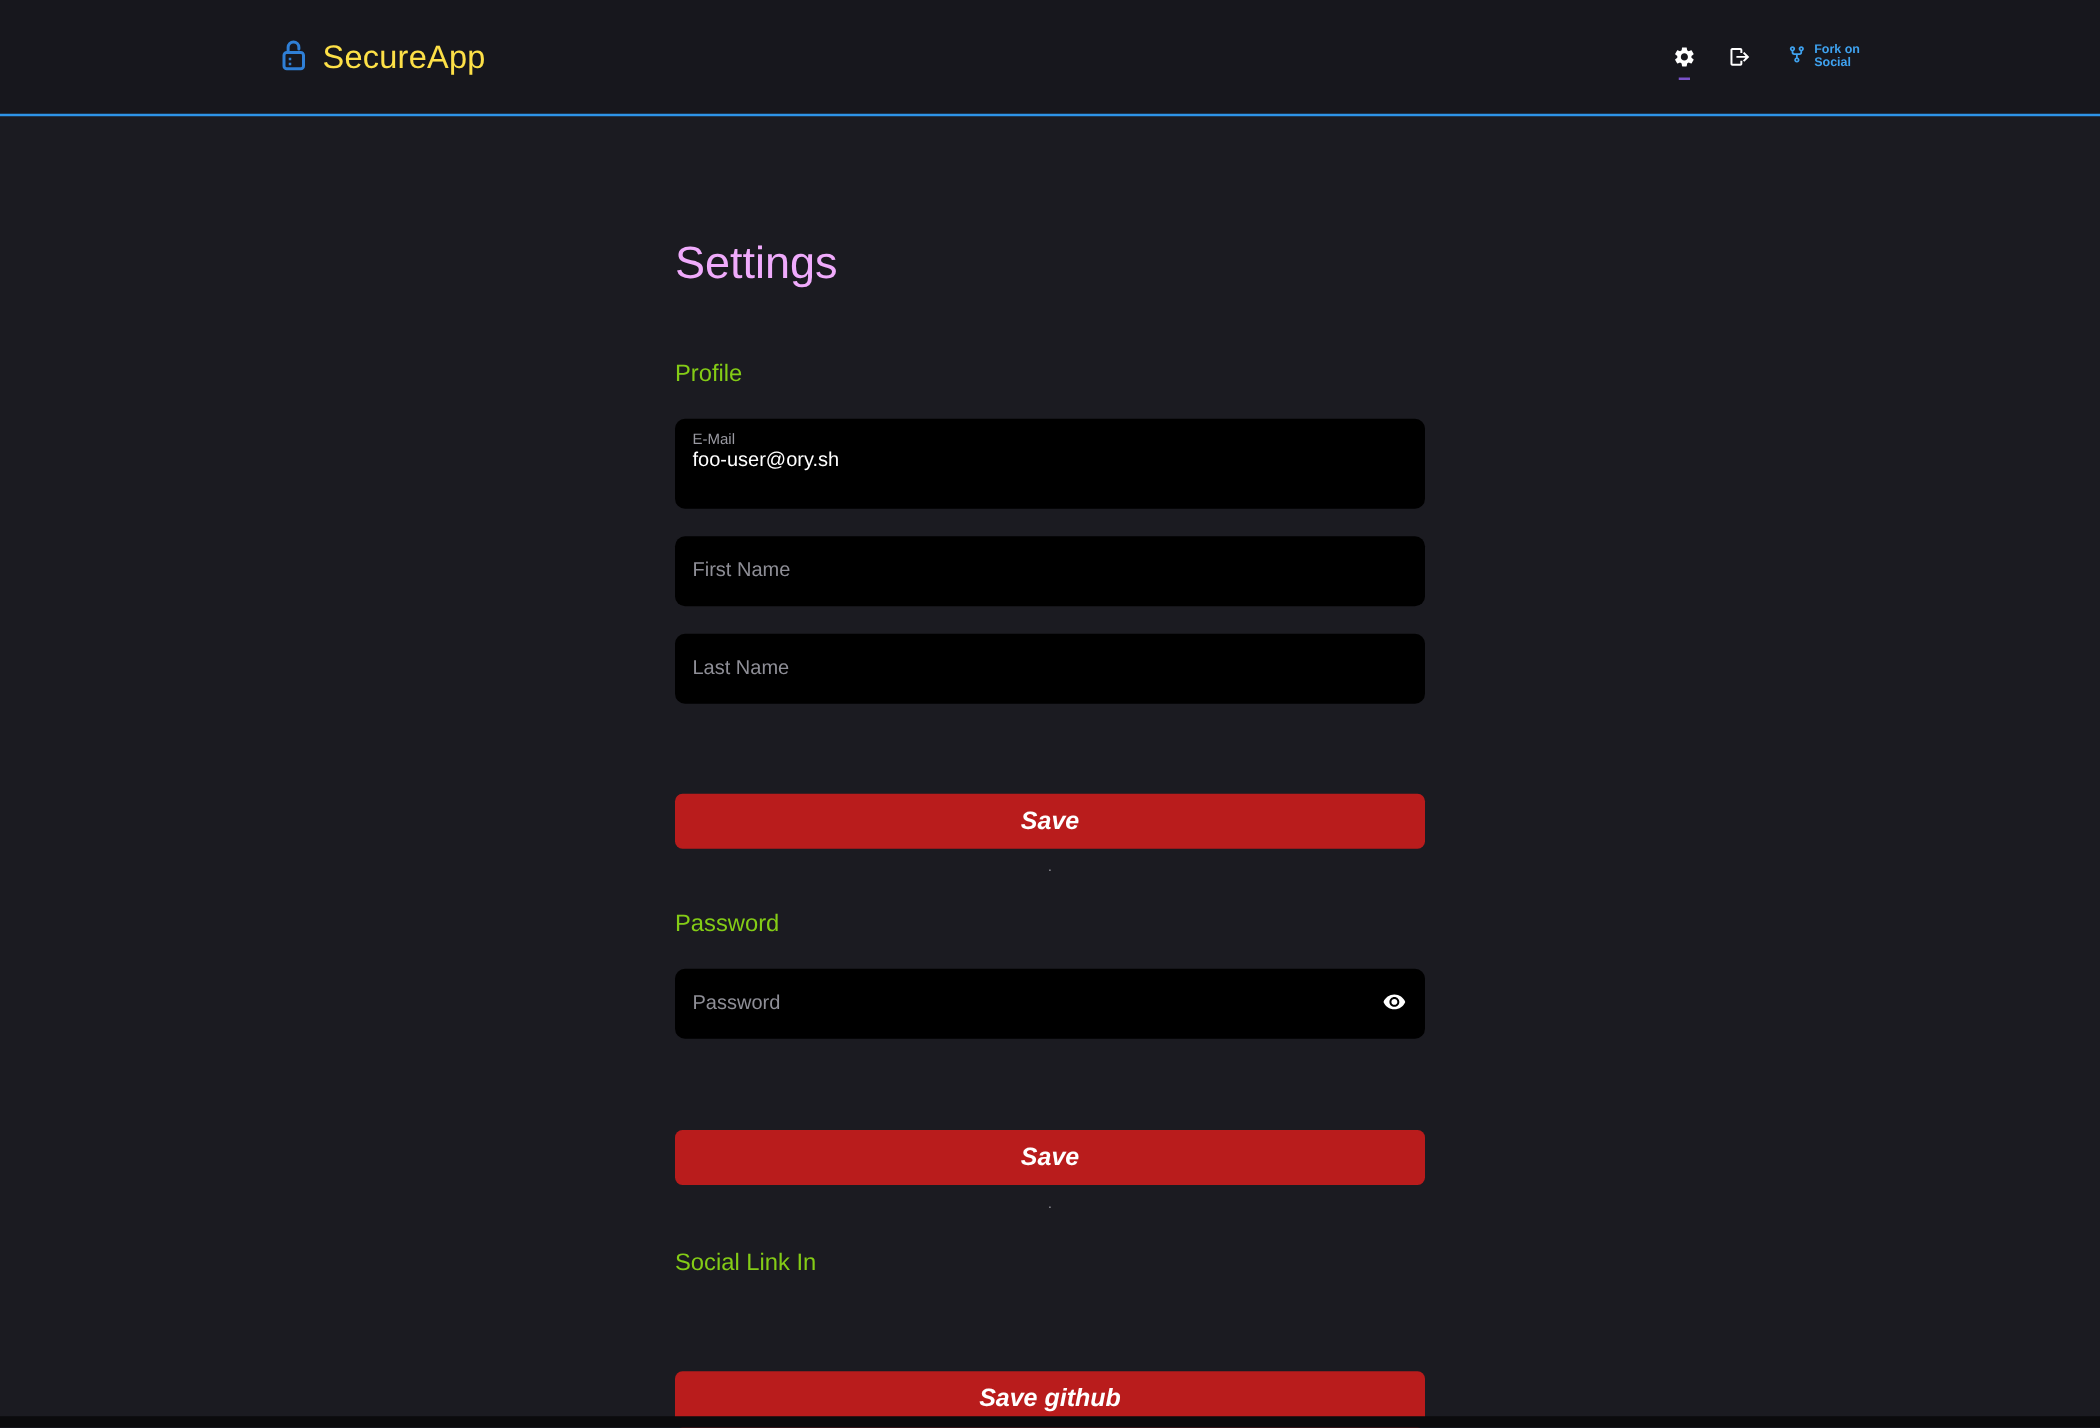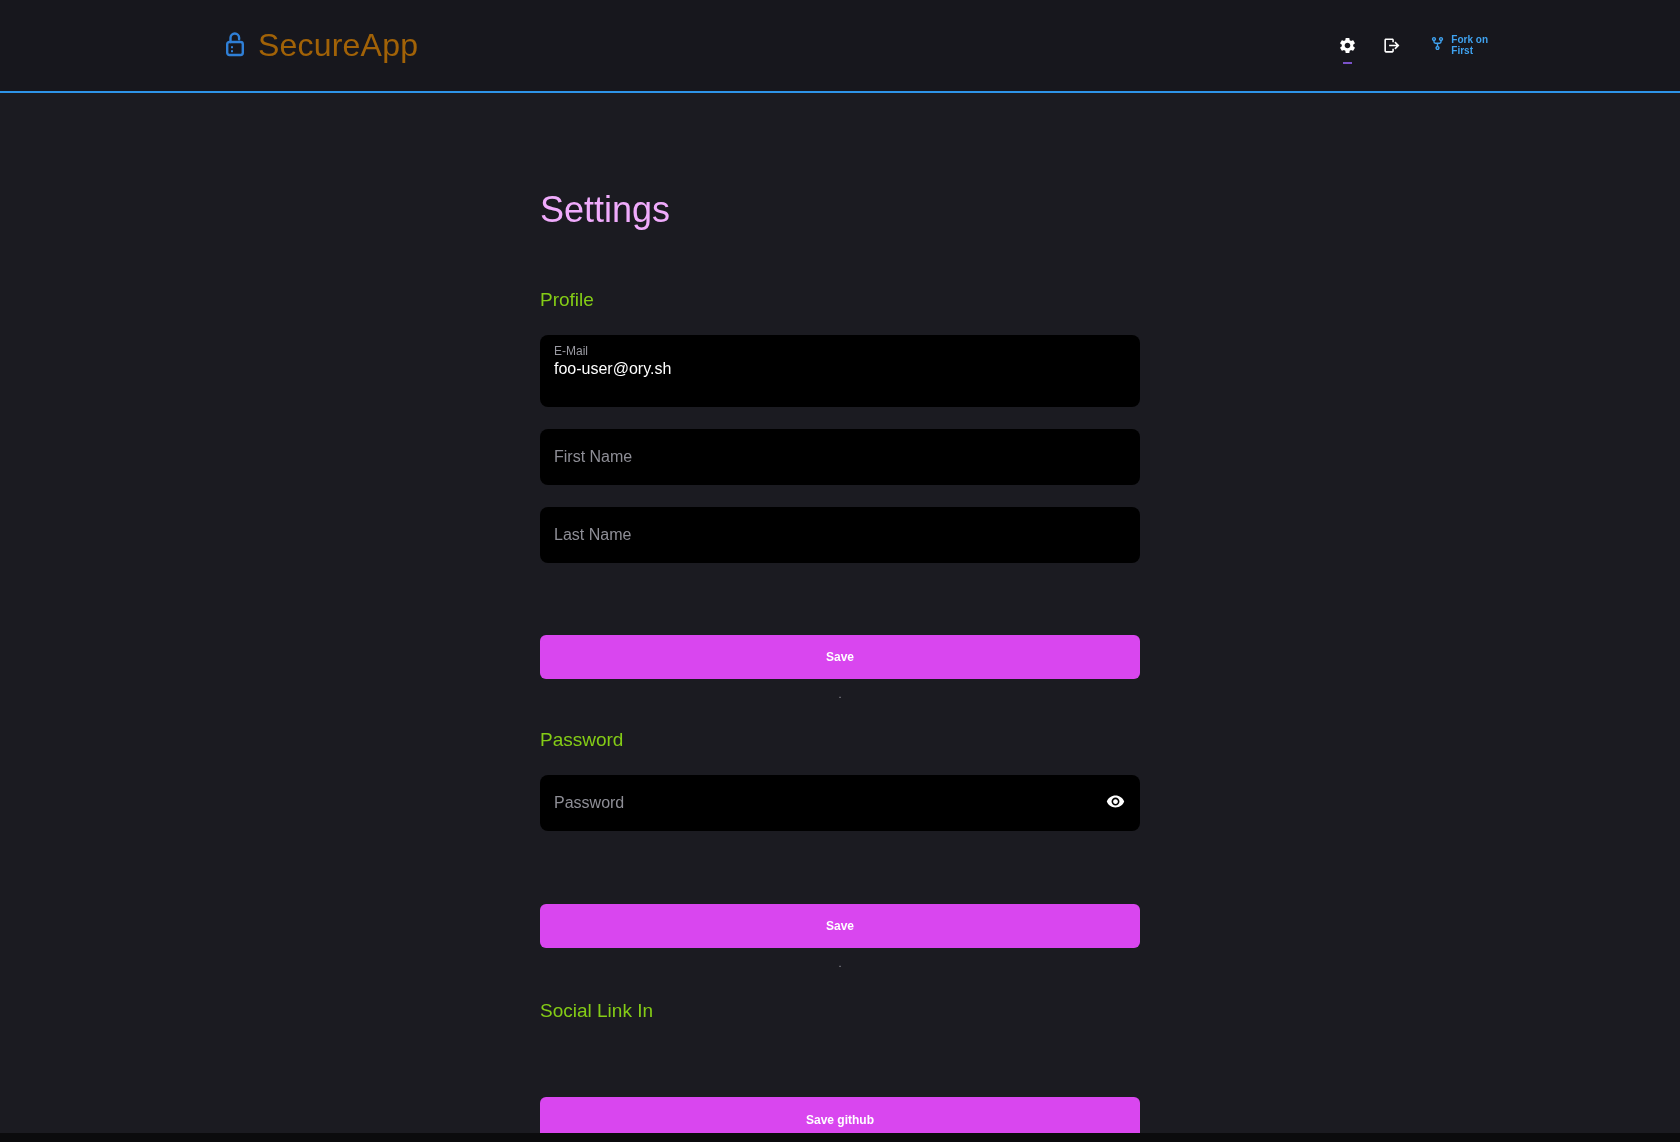--- a/index.html
+++ b/index.html
@@ -15,21 +15,21 @@
   
   .header {
     height: 93px; width: 100%;
     background: #17171d;
     border-bottom: 2px solid #2e94e8;
     display: flex; align-items: center;
     padding: 0 192px 0 223px;
   }
   .logo-group { display: flex; align-items: center; gap: 11px; }
   .logo-icon { width: 24px; height: 26px; display: block; margin-top: -4px; }
-  .app-title { font-size: 32px; font-weight: 400; color: #a16207; letter-spacing: 0.2px; }
+  .app-title { font-size: 26px; font-weight: 400; color: #fde047; letter-spacing: 0.2px; }
 
   .header-right { margin-left: auto; display: flex; align-items: center; gap: 17px; }
   .icon-btn {
     background: transparent; border: none; padding: 4px; margin: 0;
     cursor: pointer; position: relative; display: flex; align-items: center;
   }
   .icon-btn svg { display: block; }
   .gear-underline {
     position: absolute; left: 9px; bottom: -5px;
     width: 9px; height: 2px; background: #7a52c9;
@@ -82,24 +82,25 @@
   .password-field input { padding-right: 52px; }
   .eye-btn {
     position: absolute; right: 13px; top: 50%; transform: translateY(-50%);
     background: transparent; border: none; padding: 2px; cursor: pointer;
     display: flex; align-items: center;
   }
 
   
   .primary-btn {
     display: block; width: 100%; height: 44px;
-    background: #d946ef; border: none; border-radius: 6px;
-    color: #ffffff; font-size: 12px; font-weight: 700;
+    background: #b91c1c; border: none; border-radius: 6px;
+    color: #ffffff; font-size: 20px; font-weight: 700;
     font-family: "Liberation Sans", sans-serif;
     cursor: pointer;
+    font-style: italic;
   }
   .save-btn-1 { margin-top: 72px; }
   .save-btn-2 { margin-top: 73px; }
   .link-github-btn { margin-top: 75px; height: 45px; }
 
   .divider-dot {
     margin-top: 12px; text-align: center;
     color: #9a9aa2; font-size: 11px; line-height: 7px; height: 7px;
     user-select: none;
   }
@@ -145,21 +146,21 @@
     </button>
 
     <a class="fork-link">
       <span>
         <svg width="15" height="17" viewBox="0 0 16 16" fill="#3fa2ef">
           <path d="M5 5.372v.878c0 .414.336.75.75.75h4.5a.75.75 0 0 0 .75-.75v-.878a2.25 2.25 0 1 1 1.5 0v.878a2.25 2.25 0 0 1-2.25 2.25h-1.5v2.128a2.251 2.251 0 1 1-1.5 0V8.5h-1.5A2.25 2.25 0 0 1 3.5 6.25v-.878a2.25 2.25 0 1 1 1.5 0ZM5 3.25a.75.75 0 1 0-1.5 0 .75.75 0 0 0 1.5 0Zm6.75.75a.75.75 0 1 0 0-1.5.75.75 0 0 0 0 1.5Zm-3 8.75a.75.75 0 1 0-1.5 0 .75.75 0 0 0 1.5 0Z"></path>
         </svg>
       </span>
       <span class="fork-text">
         <span>Fork on</span><br>
-        <span>First</span>
+        <span>Social</span>
       </span>
     </a>
   </div>
 </div>
 
 <div class="content">
 
   <h1 class="page-title">Settings</h1>
 
   <h2 class="section-heading heading-profile">Profile</h2>

